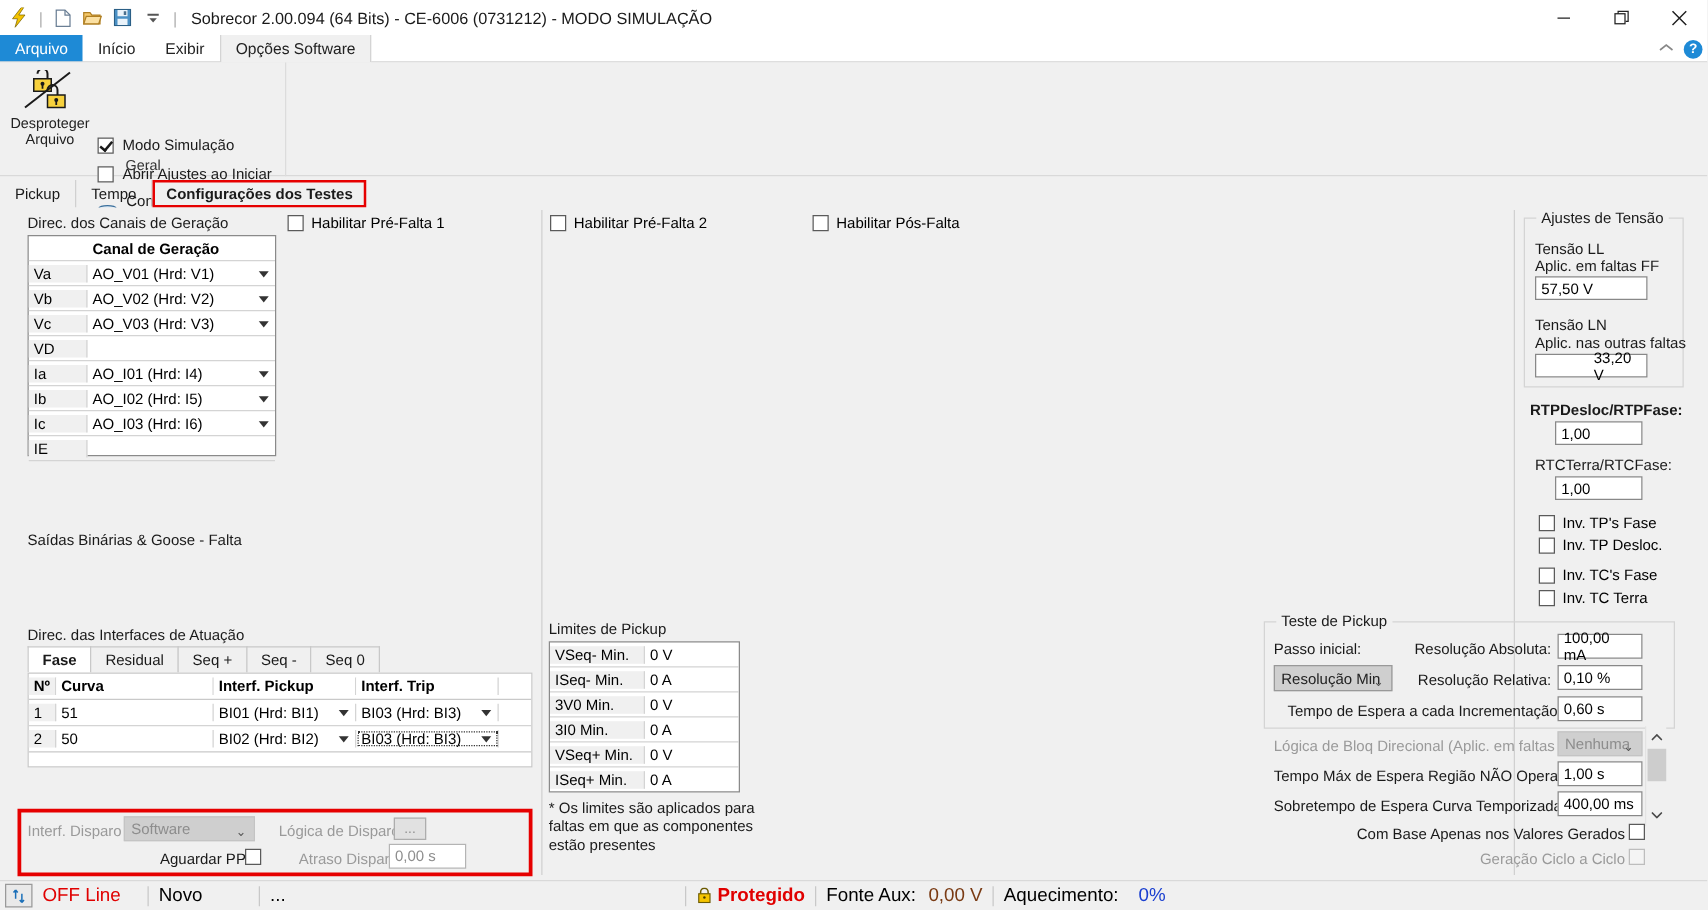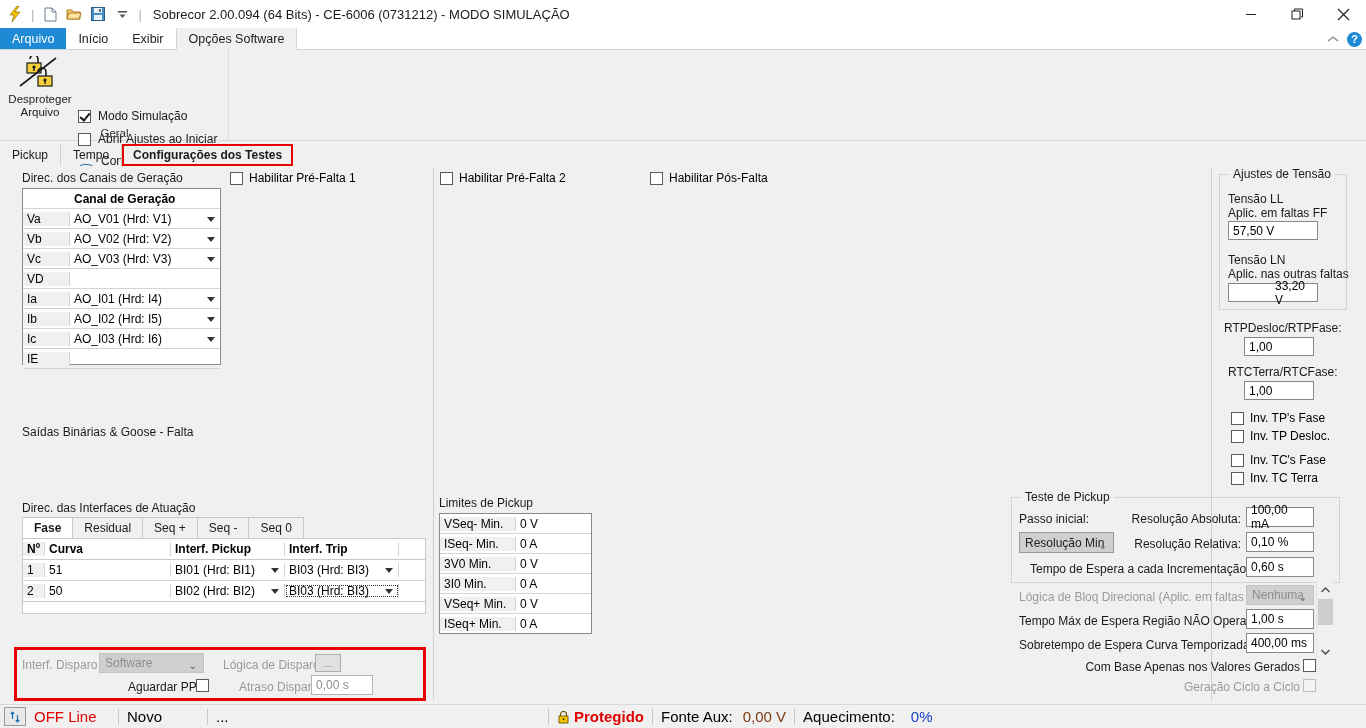--- a/index.html
+++ b/index.html
@@ -514,40 +514,45 @@
       </div>
       <div class="grow">
         <div class="gcell rowhdr" style="width:76px;">VSeq+ Min.</div>
         <div class="gcell" style="width:75px;">0 V</div>
       </div>
       <div class="grow">
         <div class="gcell rowhdr" style="width:76px;">ISeq+ Min.</div>
         <div class="gcell" style="width:75px;">0 A</div>
       </div>
     </div>
+    <div class="lbl" style="left:439px; top:473px; line-height:15px;">
+      <div>* Os limites são aplicados para</div>
+      <div>faltas em que as componentes</div>
+      <div>estão presentes</div>
+    </div>
 
     <div class="gbox" style="left:1219px; top:8px; width:128px; height:136px;">
       <span class="gbox-title">Ajustes de Tensão</span>
     </div>
     <div class="lbl" style="left:1228px; top:26px; line-height:14px;">
       <div>Tensão LL</div>
       <div>Aplic. em faltas FF</div>
     </div>
     <div class="tbox" style="left:1228px; top:55px; width:90px; height:19px;">
       <span>57,50 V</span>
     </div>
     <div class="lbl" style="left:1228px; top:87px; line-height:14px;">
       <div>Tensão LN</div>
       <div>Aplic. nas outras faltas</div>
     </div>
     <div class="tbox" style="left:1228px; top:117px; width:90px; height:19px;padding-left:46px;">
       <span>33,20 V</span>
     </div>
 
-    <div class="lbl" style="left:1224px; top:155px;">RTPDesloc/RTPFase:</div>
+    <div class="lbl" style="left:1224px; top:155px;font-weight:bold;">RTPDesloc/RTPFase:</div>
     <div class="tbox" style="left:1244px; top:171px; width:70px; height:19px;">
       <span>1,00</span>
     </div>
     <div class="lbl" style="left:1228px; top:199px;">RTCTerra/RTCFase:</div>
     <div class="tbox" style="left:1244px; top:215px; width:70px; height:19px;">
       <span>1,00</span>
     </div>
 
     <div class="cbrow" style="left:1231px; top:245px;">
       <span class="cb"></span>

